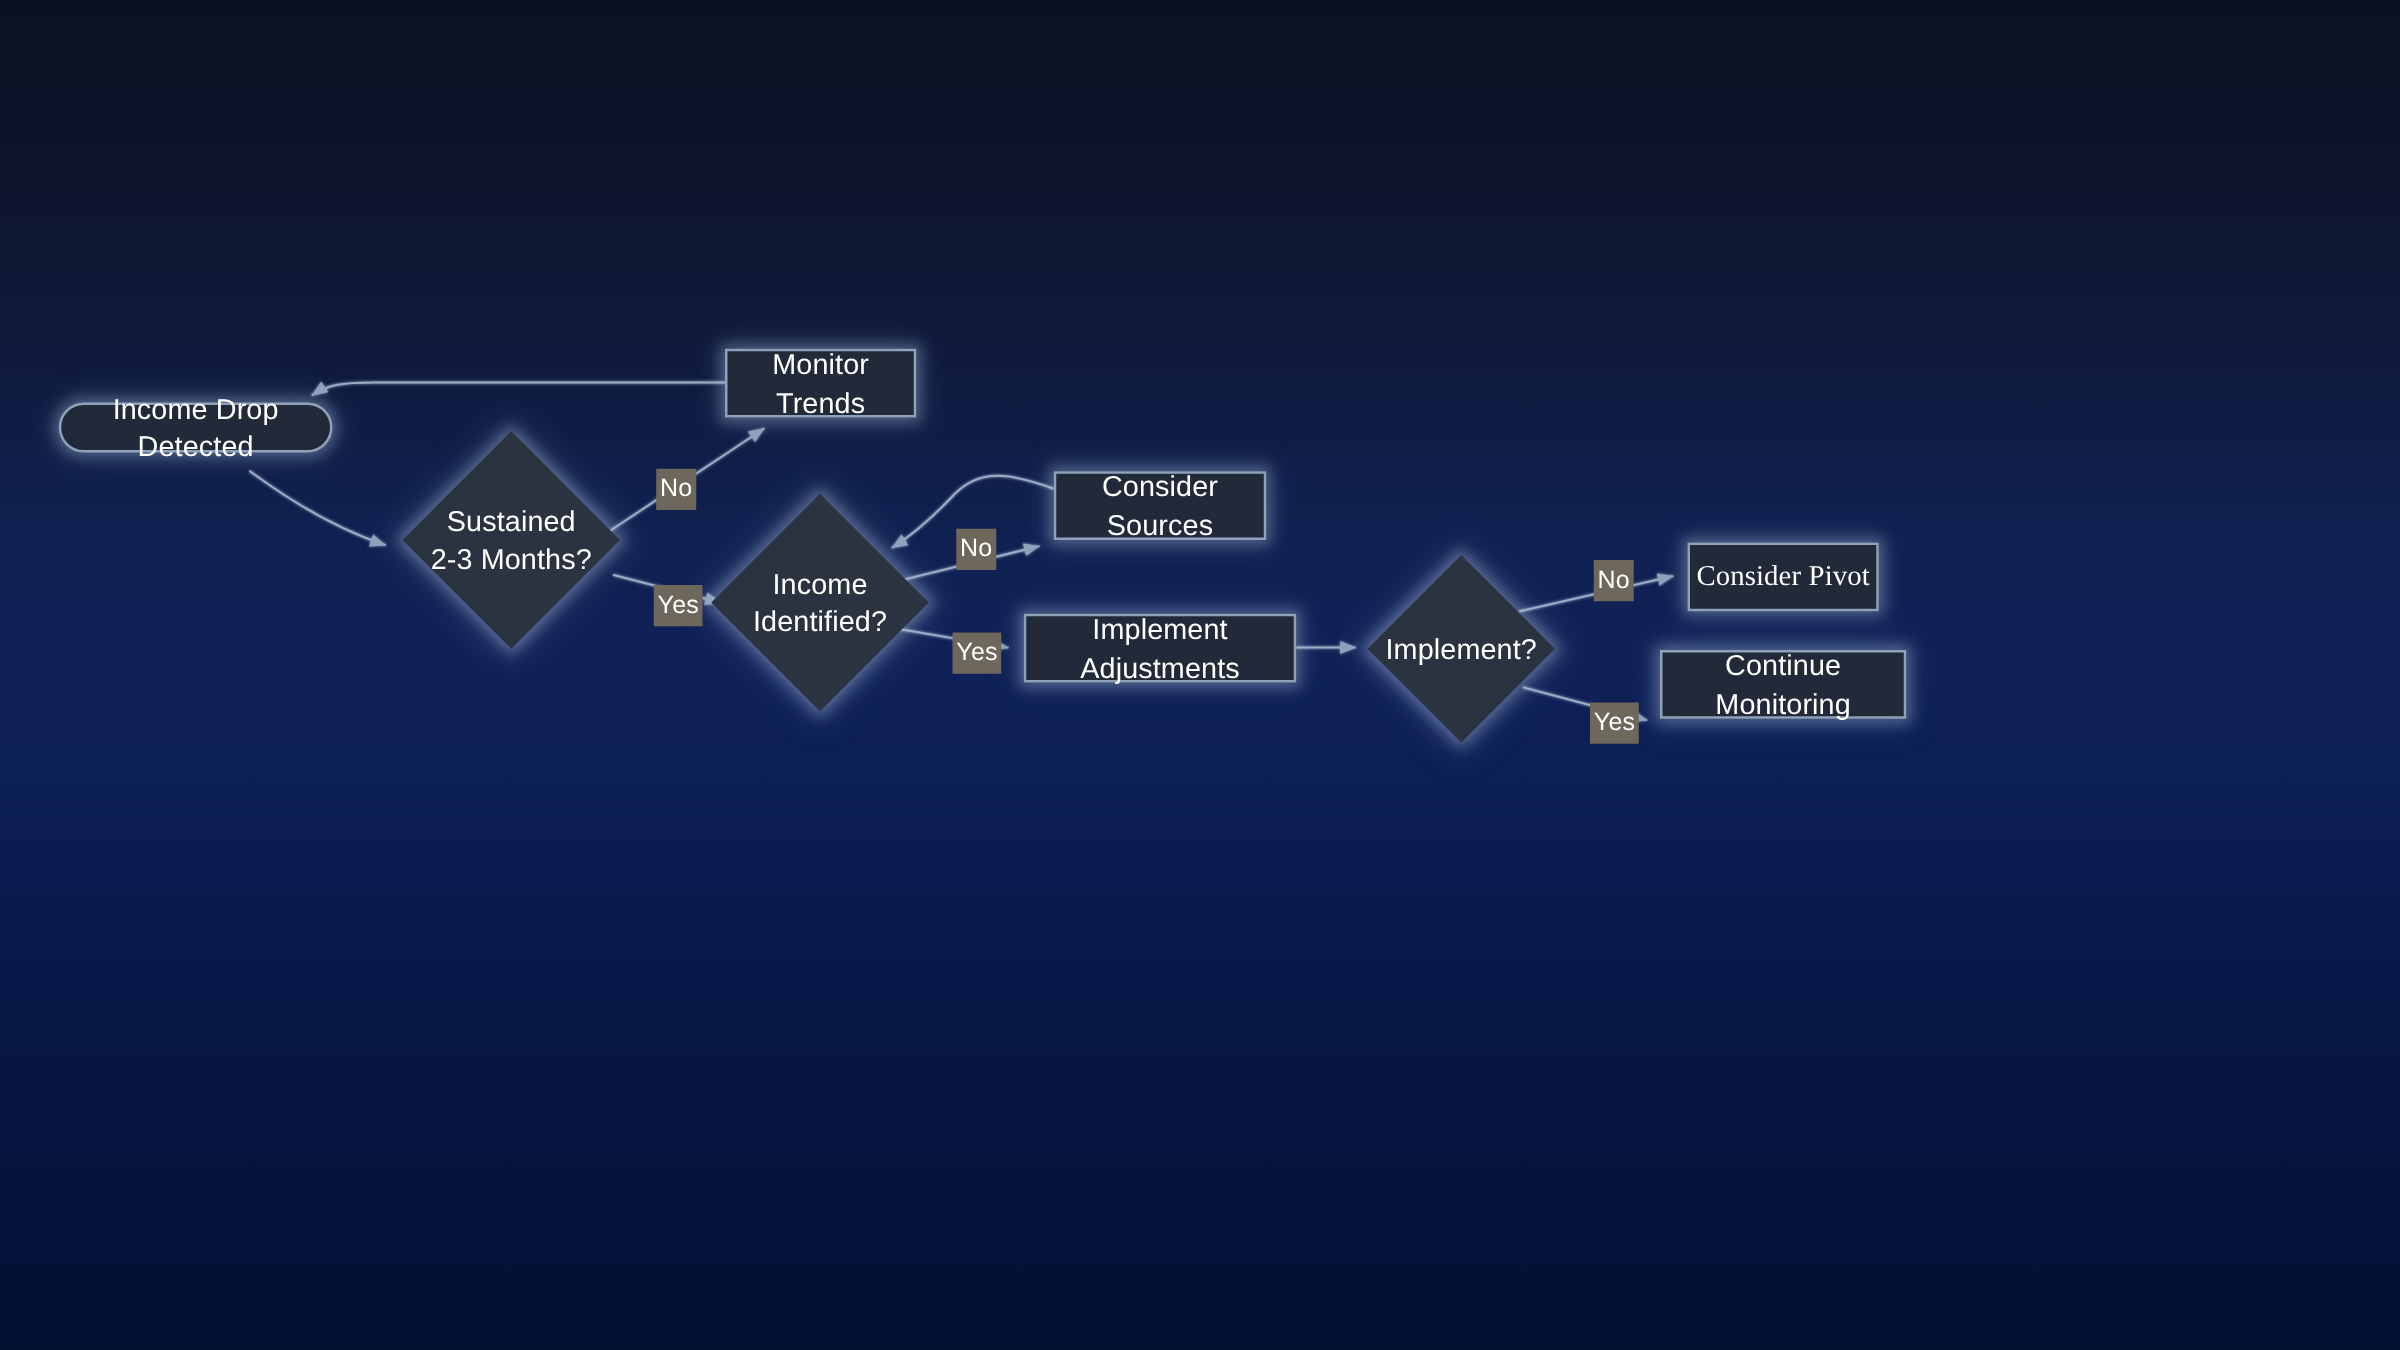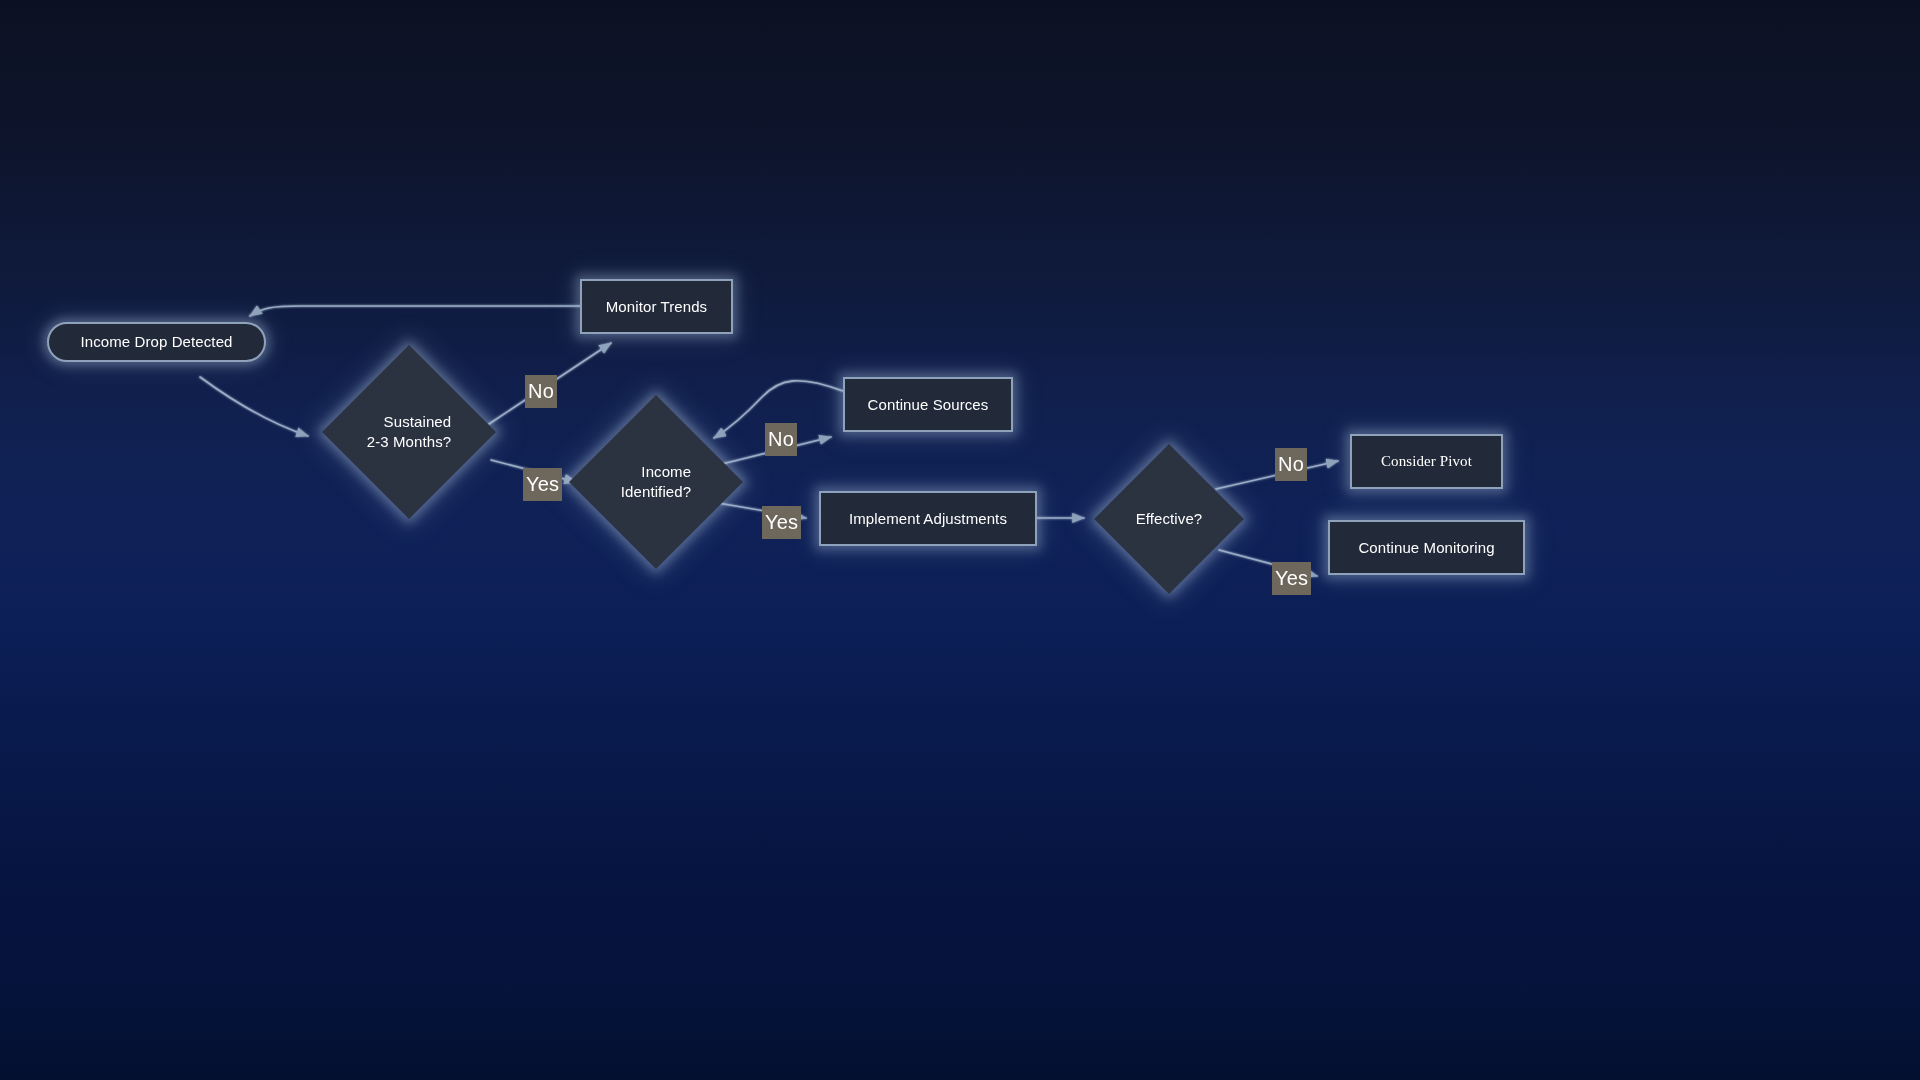--- a/index.html
+++ b/index.html
@@ -46,23 +46,23 @@
     stroke-width: 1.6;
     stroke-linecap: round;
   }
   
   .node {
     position: absolute;
     box-sizing: border-box;
     display: flex;
     align-items: center;
     justify-content: center;
-    text-align: right;
+    text-align: center;
     color: #ffffff;
-    font-size: 15px;
+    font-size: 23px;
     line-height: 1.32;
     letter-spacing: 0.1px;
     white-space: pre-line;
     z-index: 5;
   }
   .node-rect {
     background: #222a39;
     border: 2px solid #8fa2bb;
     box-shadow:
       0 0 10px 4px rgba(176,196,222,0.33),
@@ -141,23 +141,23 @@
       </g>
   </svg>
 
   <div id="node-layer">
       <div class="node node-stadium" style="left: 47px; top: 322px; width: 219px; height: 40px;"><span>Income Drop Detected</span></div>
       <div class="node node-diamond" style="left: 322px; top: 345px; width: 174px; height: 174px;"><div class="diamond-shape" style="width: 123px; height: 123px;"></div><span class="diamond-label">Sustained
 2-3 Months?</span></div>
       <div class="node node-rect" style="left: 580px; top: 279px; width: 153px; height: 55px;"><span>Monitor Trends</span></div>
       <div class="node node-diamond" style="left: 569px; top: 395px; width: 174px; height: 174px;"><div class="diamond-shape" style="width: 123px; height: 123px;"></div><span class="diamond-label">Income
 Identified?</span></div>
-      <div class="node node-rect" style="left: 843px; top: 377px; width: 170px; height: 55px;"><span>Continue Sources</span></div>
+      <div class="node node-rect" style="left: 843px; top: 377px; width: 170px; height: 55px;"><span>Consider Sources</span></div>
       <div class="node node-rect" style="left: 819px; top: 491px; width: 218px; height: 55px;"><span>Implement Adjustments</span></div>
-      <div class="node node-diamond" style="left: 1094px; top: 444px; width: 150px; height: 150px;"><div class="diamond-shape" style="width: 106px; height: 106px;"></div><span class="diamond-label">Effective?</span></div>
+      <div class="node node-diamond" style="left: 1094px; top: 444px; width: 150px; height: 150px;"><div class="diamond-shape" style="width: 106px; height: 106px;"></div><span class="diamond-label">Implement?</span></div>
       <div class="node node-rect" style="left: 1350px; top: 434px; width: 153px; height: 55px; font-family: Liberation Serif, serif;"><span>Consider Pivot</span></div>
       <div class="node node-rect" style="left: 1328px; top: 520px; width: 197px; height: 55px;"><span>Continue Monitoring</span></div>
     </div>
   <div id="label-layer">
       <div class="edge-label" style="left: 525px; top: 375px;">No</div>
       <div class="edge-label" style="left: 523px; top: 468px;">Yes</div>
       <div class="edge-label" style="left: 765px; top: 423px;">No</div>
       <div class="edge-label" style="left: 762px; top: 506px;">Yes</div>
       <div class="edge-label" style="left: 1275px; top: 448px;">No</div>
       <div class="edge-label" style="left: 1272px; top: 562px;">Yes</div>

